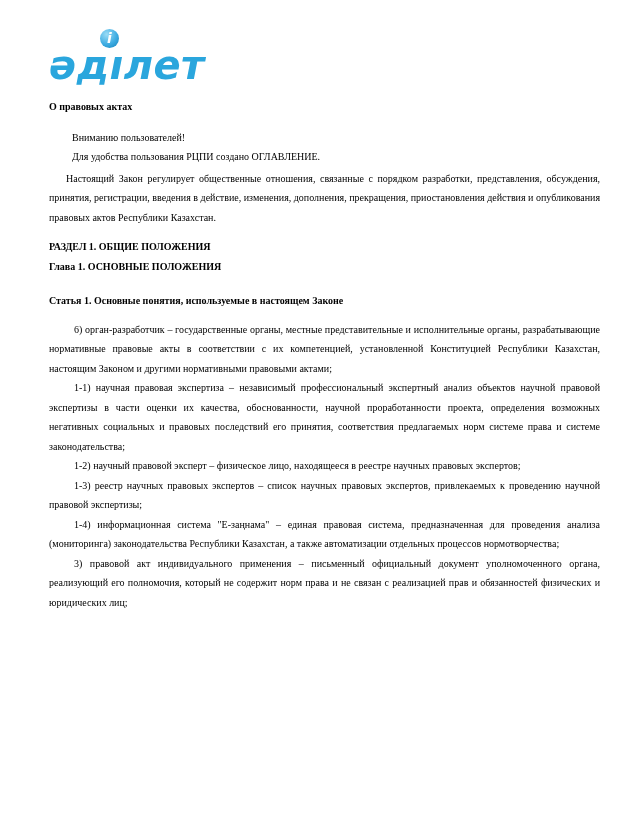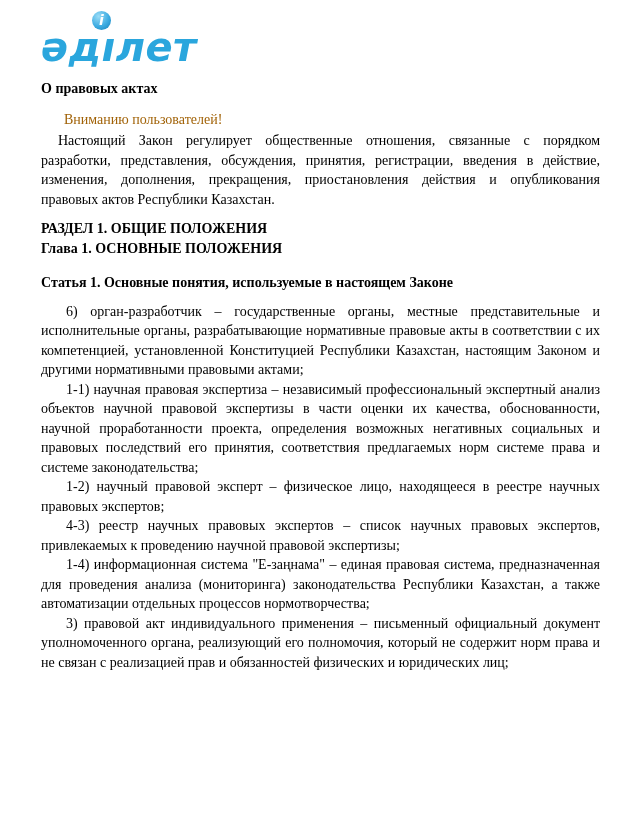--- a/index.html
+++ b/index.html
@@ -2,21 +2,21 @@
 <html><head>
 <meta charset="utf-8">
 <style>
   html, body { margin: 0; padding: 0; }
   body {
     width: 640px; height: 828px;
     background: #ffffff; overflow: hidden;
     font-family: "Liberation Serif", serif;
     color: #000000;
   }
-  .page { padding: 15px 40px 0 41px; }
+  .page { padding: 33px 40px 0 41px; margin-left: 8px; }
 
   
   .logo { position: relative; height: 52px; margin-bottom: 12px; }
   .logo-word {
     position: absolute; left: 0; bottom: 0;
     font-family: "DejaVu Sans", sans-serif;
     font-weight: bold; font-style: italic;
     font-size: 40px; line-height: 1;
     color: #2aa6dd; letter-spacing: 0.5px;
   }
@@ -24,51 +24,52 @@
     position: absolute; left: 51px; top: -4px;
     width: 19px; height: 19px; border-radius: 50%;
     background: radial-gradient(circle at 35% 28%, #9bdcf6 0%, #3dace2 55%, #147fb8 100%);
     color: #ffffff;
     font-family: "DejaVu Sans", sans-serif;
     font-weight: bold; font-style: italic;
     font-size: 14px; line-height: 19px; text-align: center;
   }
 
   
-  p { margin: 0; font-size: 14px; line-height: 19.5px; }
+  p { margin: 0; font-size: 10px; line-height: 19.5px; }
   .doc-title { font-weight: bold; margin-bottom: 11px; }
   .doc-subtitle { margin-bottom: 3px; }
-  .notice { color: #a16207; margin-left: 23px; }
+  .notice { color: #000000; margin-left: 23px; }
   .body-par { text-align: justify; text-indent: 25px; }
   .intro { text-indent: 17px; margin-top: 2px; }
   .heading { font-weight: bold; }
   .section { margin-top: 10px; }
   .article { margin-top: 15px; margin-bottom: 9px; }
 </style>
 </head>
 <body>
 
 <div class="page">
 
   <div class="logo">
     <span class="logo-word"><span>әд</span><span>ı</span><span>лет</span></span>
     <span class="logo-dot"><span>i</span></span>
   </div>
 
   <p class="doc-title">О правовых актах</p>
 
 
   <p class="notice">Вниманию пользователей!</p>
+  <p class="notice">Для удобства пользования РЦПИ создано ОГЛАВЛЕНИЕ.</p>
 
   <p class="body-par intro">Настоящий Закон регулирует общественные отношения, связанные с порядком разработки, представления, обсуждения, принятия, регистрации, введения в действие, изменения, дополнения, прекращения, приостановления действия и опубликования правовых актов Республики Казахстан.</p>
 
   <p class="heading section">РАЗДЕЛ 1. ОБЩИЕ ПОЛОЖЕНИЯ</p>
   <p class="heading">Глава 1. ОСНОВНЫЕ ПОЛОЖЕНИЯ</p>
   <p class="heading article">Статья 1. Основные понятия, используемые в настоящем Законе</p>
 
   <p class="body-par">6) орган-разработчик – государственные органы, местные представительные и исполнительные органы, разрабатывающие нормативные правовые акты в соответствии с их компетенцией, установленной Конституцией Республики Казахстан, настоящим Законом и другими нормативными правовыми актами;</p>
   <p class="body-par">1-1) научная правовая экспертиза – независимый профессиональный экспертный анализ объектов научной правовой экспертизы в части оценки их качества, обоснованности, научной проработанности проекта, определения возможных негативных социальных и правовых последствий его принятия, соответствия предлагаемых норм системе права и системе законодательства;</p>
   <p class="body-par">1-2) научный правовой эксперт – физическое лицо, находящееся в реестре научных правовых экспертов;</p>
-  <p class="body-par">4-3) реестр научных правовых экспертов – список научных правовых экспертов, привлекаемых к проведению научной правовой экспертизы;</p>
+  <p class="body-par">1-3) реестр научных правовых экспертов – список научных правовых экспертов, привлекаемых к проведению научной правовой экспертизы;</p>
   <p class="body-par">1-4) информационная система "Е-заңнама" – единая правовая система, предназначенная для проведения анализа (мониторинга) законодательства Республики Казахстан, а также автоматизации отдельных процессов нормотворчества;</p>
   <p class="body-par">3) правовой акт индивидуального применения – письменный официальный документ уполномоченного органа, реализующий его полномочия, который не содержит норм права и не связан с реализацией прав и обязанностей физических и юридических лиц;</p>
 
 </div>
 
 </body></html>

